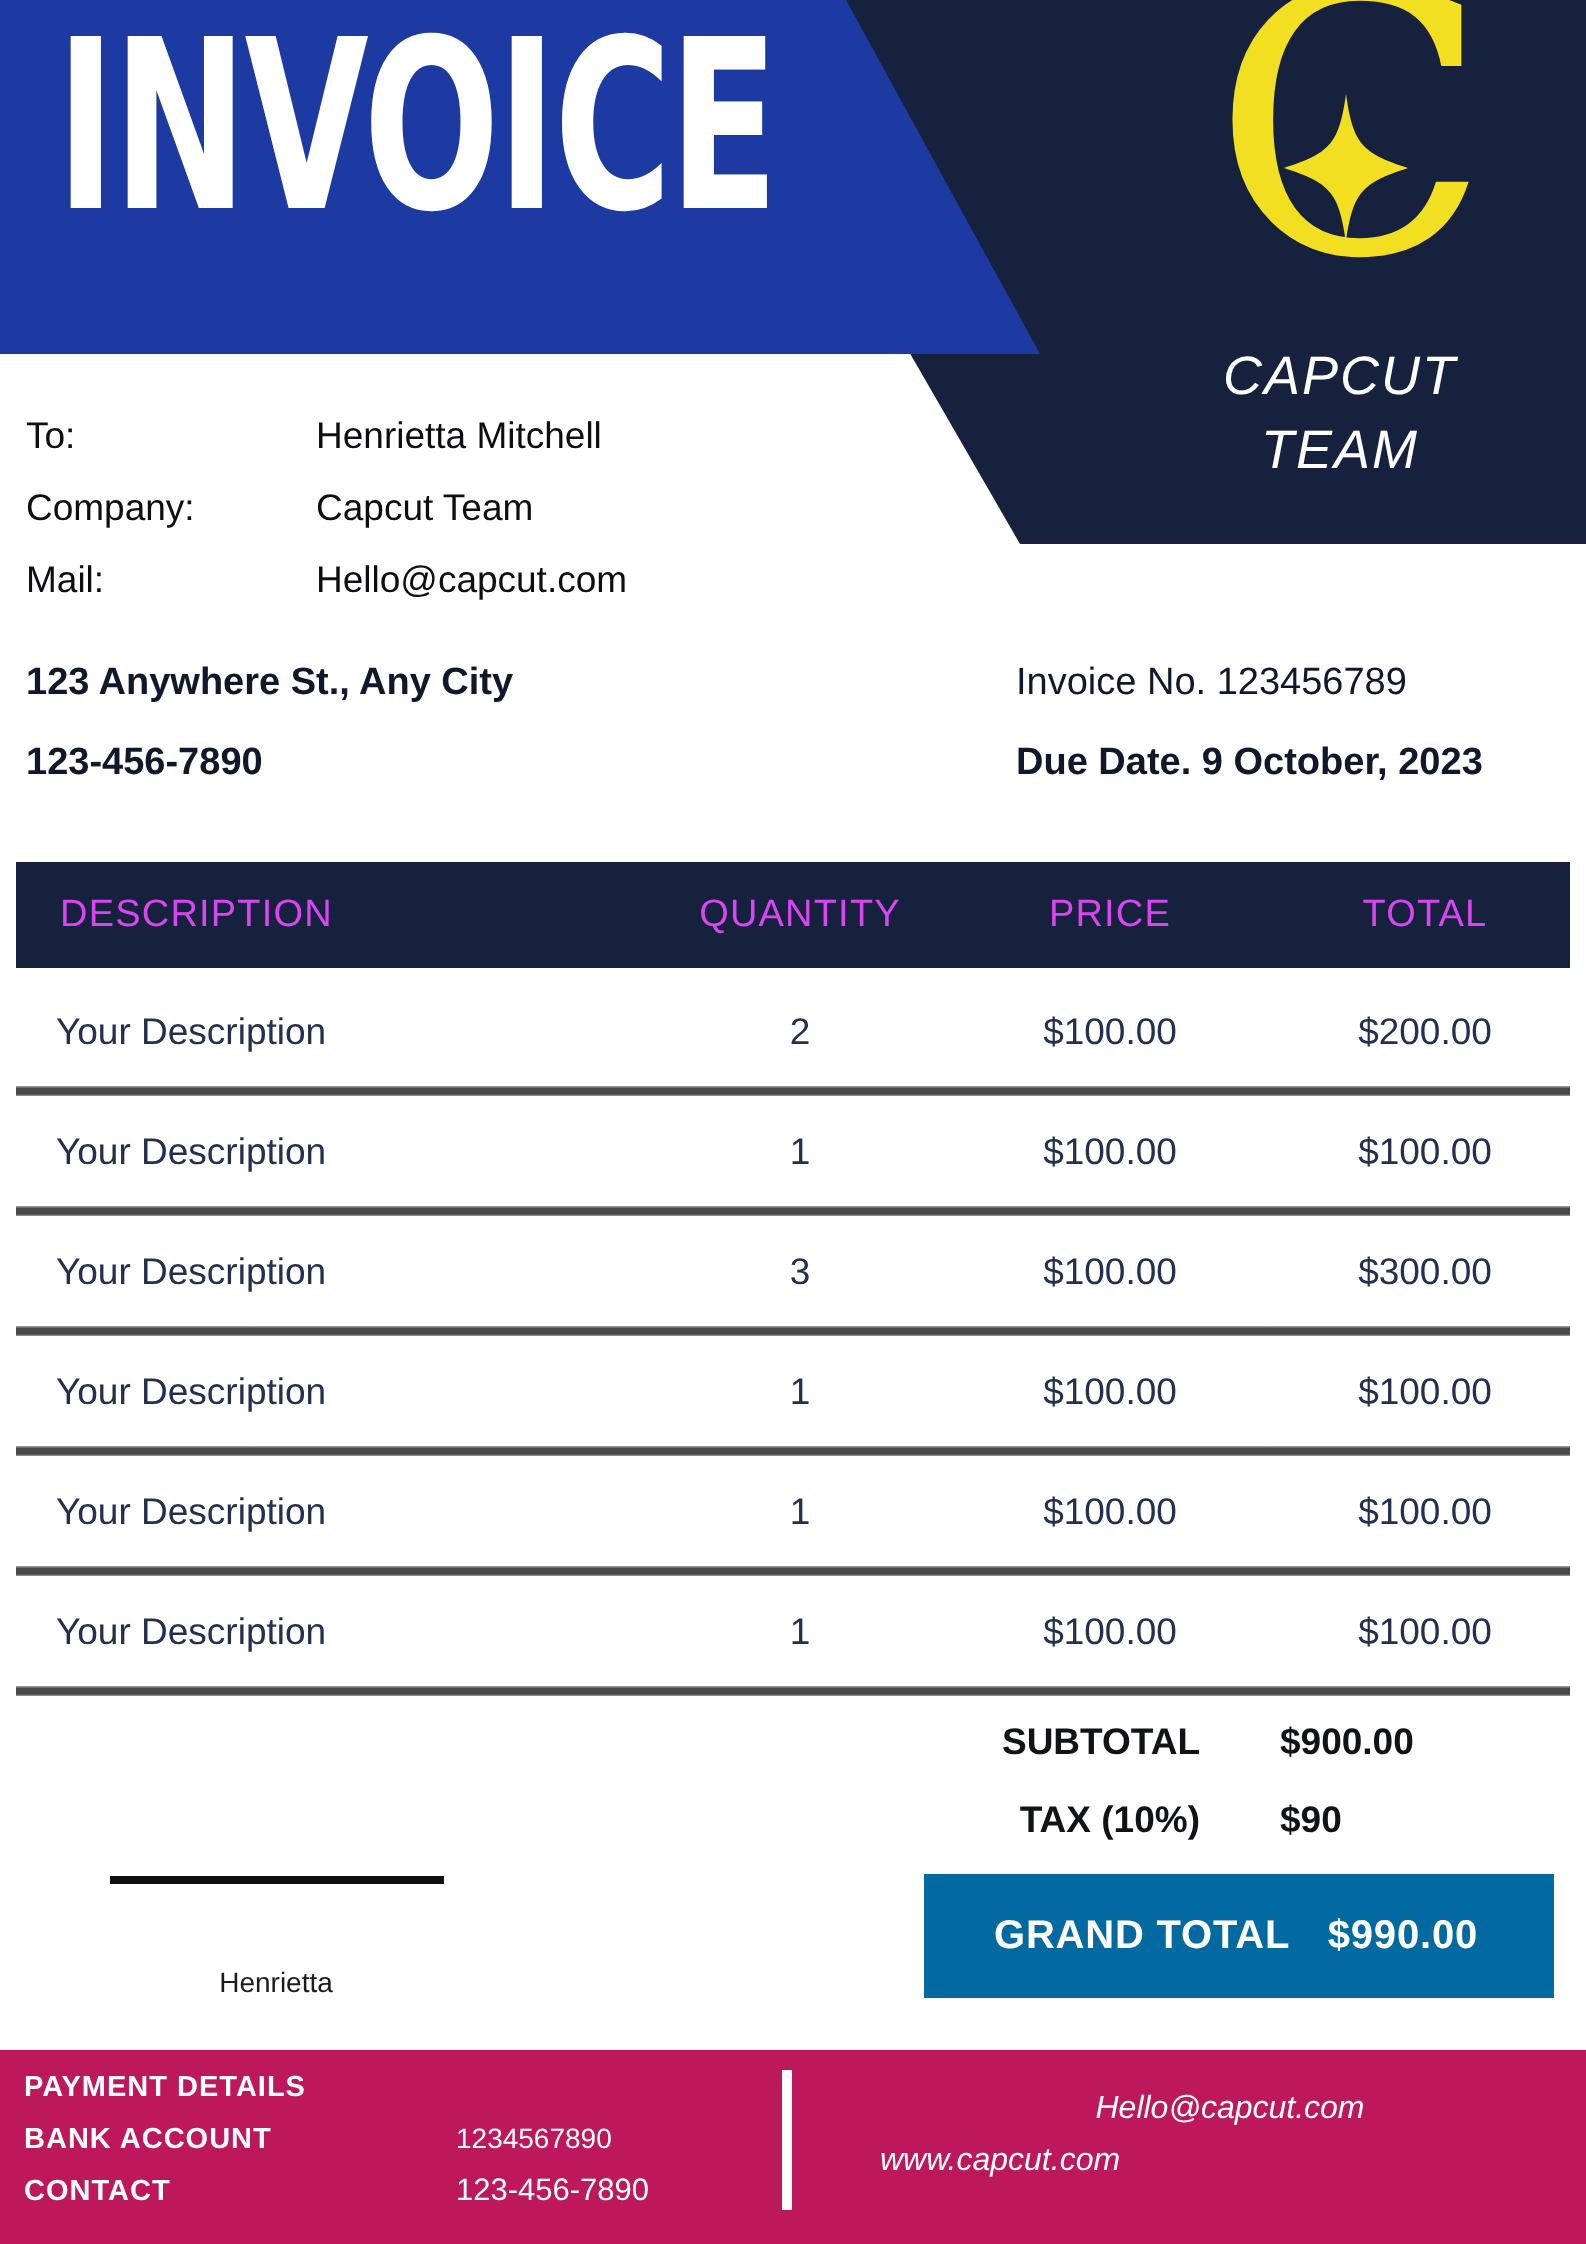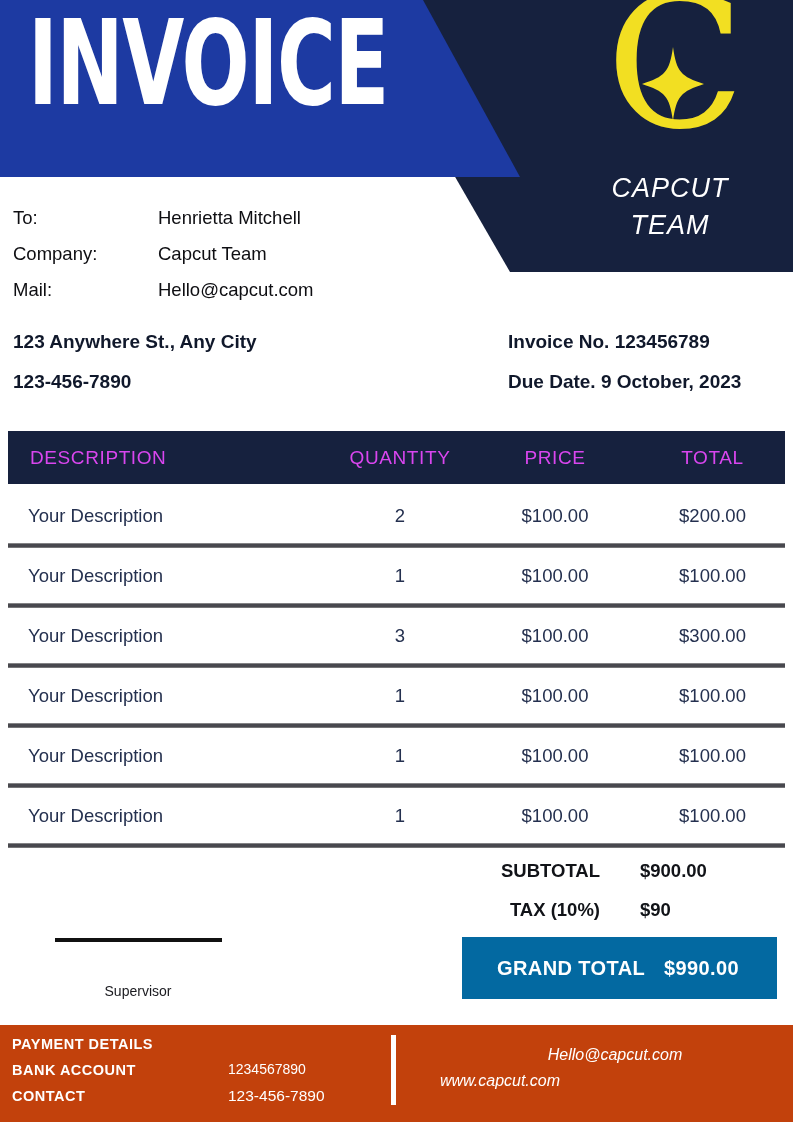--- a/index.html
+++ b/index.html
@@ -36,21 +36,21 @@
     text-align:center; color:#ffffff; font-style:italic;
     font-size:27px; line-height:37px; letter-spacing:1px; font-weight:500;
   }
 
   
   .recipient { position:absolute; left:13px; top:200px; font-size:18.5px; color:#0e0e12; }
   .recipient .row { display:flex; height:36px; align-items:center; }
   .recipient .lbl { width:145px; }
   .sender-address { position:absolute; left:13px; top:331px; font-size:19px; font-weight:600; color:#10182b; }
   .sender-phone   { position:absolute; left:13px; top:371px; font-size:19px; font-weight:600; color:#10182b; }
-  .meta-number { position:absolute; left:508px; top:331px; font-size:19px; font-weight:700; color:#10182b; }
+  .meta-number { position:absolute; left:508px; top:331px; font-size:19px; font-weight:400; color:#10182b; }
   .meta-due    { position:absolute; left:508px; top:371px; font-size:19px; font-weight:600; color:#10182b; }
 
   
   .inv-table { position:absolute; left:8px; top:431px; width:777px; }
   .thead {
     display:grid; grid-template-columns:330px 124px 186px 129px;
     background:#16213E; height:53px; align-items:center;
     color:#d946ef; font-size:19px; letter-spacing:0.6px;
   }
   .thead .c0 { padding-left:22px; }
@@ -81,21 +81,21 @@
   }
 
   
   .sig-line { position:absolute; left:55px; top:938px; width:167px; height:4px; background:#111111; }
   .sig-name { position:absolute; left:38px; top:950px; width:200px; text-align:center;
               font-size:21px; font-weight:bold; color:#0e0e12; }
   .sig-title{ position:absolute; left:38px; top:983px; width:200px; text-align:center;
               font-size:14px; color:#1a1a1f; }
 
   
-  .footer { position:absolute; left:0; top:1025px; width:793px; height:97px; background:#c2410c; color:#fff; }
+  .footer { position:absolute; left:0; top:1025px; width:793px; height:97px; background:#be185d; color:#fff; }
   .f-title { position:absolute; left:12px; top:11px; font-size:14.5px; font-weight:bold; letter-spacing:0.5px; }
   .f-lbl0  { position:absolute; left:12px; top:37px; font-size:14.5px; font-weight:bold; letter-spacing:0.5px; }
   .f-lbl1  { position:absolute; left:12px; top:63px; font-size:14.5px; font-weight:bold; letter-spacing:0.5px; }
   .f-val0  { position:absolute; left:228px; top:36px; font-size:14px; }
   .f-val1  { position:absolute; left:228px; top:62px; font-size:15.5px; }
   .f-divider { position:absolute; left:391px; top:10px; width:5px; height:70px; background:#ffffff; }
   .f-contact0 { position:absolute; left:440px; top:21px; width:350px; text-align:center;
                 font-size:16px; font-style:italic; font-weight:500; }
   .f-contact1 { position:absolute; left:440px; top:47px; width:350px; text-align:left;
                 font-size:16px; font-style:italic; font-weight:500; }
@@ -199,21 +199,21 @@
   <div class="tot-row tax-row">
     <span class="tot-label">TAX (10%)</span>
     <span class="tot-value">$90</span>
   </div>
   <div class="grand-total">
     <span>GRAND TOTAL</span>
     <span>$990.00</span>
   </div>
 
   <div class="sig-line"></div>
-  <div class="sig-title">Supervisor</div>
+  <div class="sig-title">Henrietta</div>
 
   <div class="footer">
     <div class="f-title">PAYMENT DETAILS</div>
     <div class="f-lbl0">BANK ACCOUNT</div>
     <div class="f-val0">1234567890</div>
     <div class="f-lbl1">CONTACT</div>
     <div class="f-val1">123-456-7890</div>
     <div class="f-divider"></div>
     <div class="f-contact0">Hello@capcut.com</div>
     <div class="f-contact1">www.capcut.com</div>

